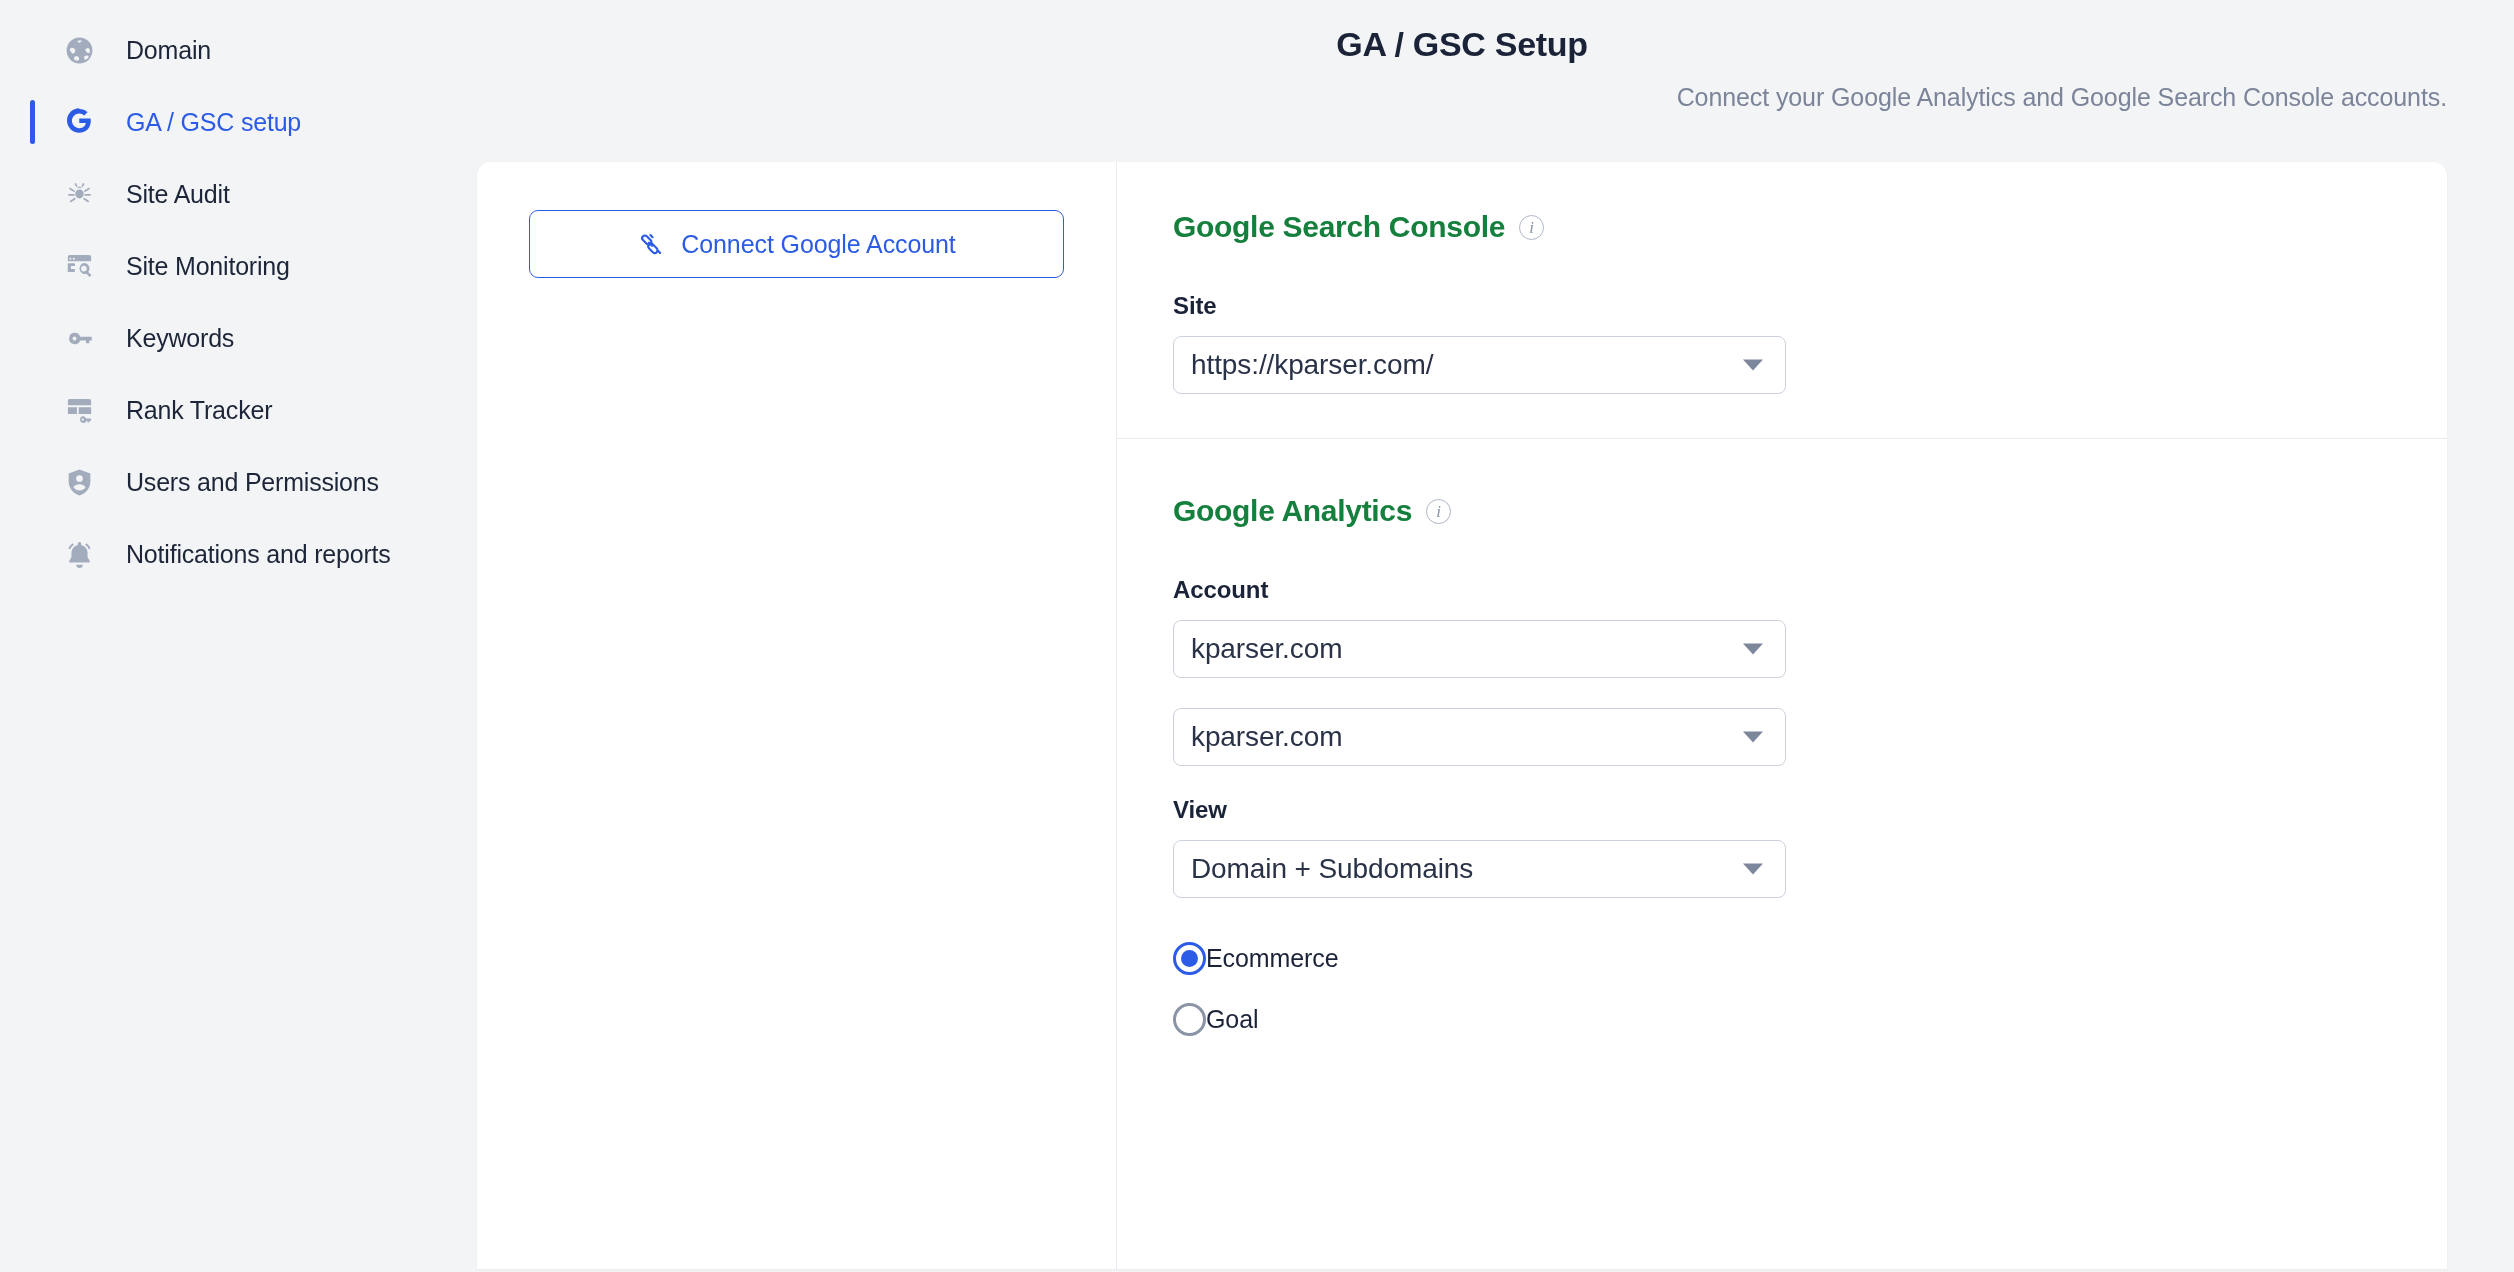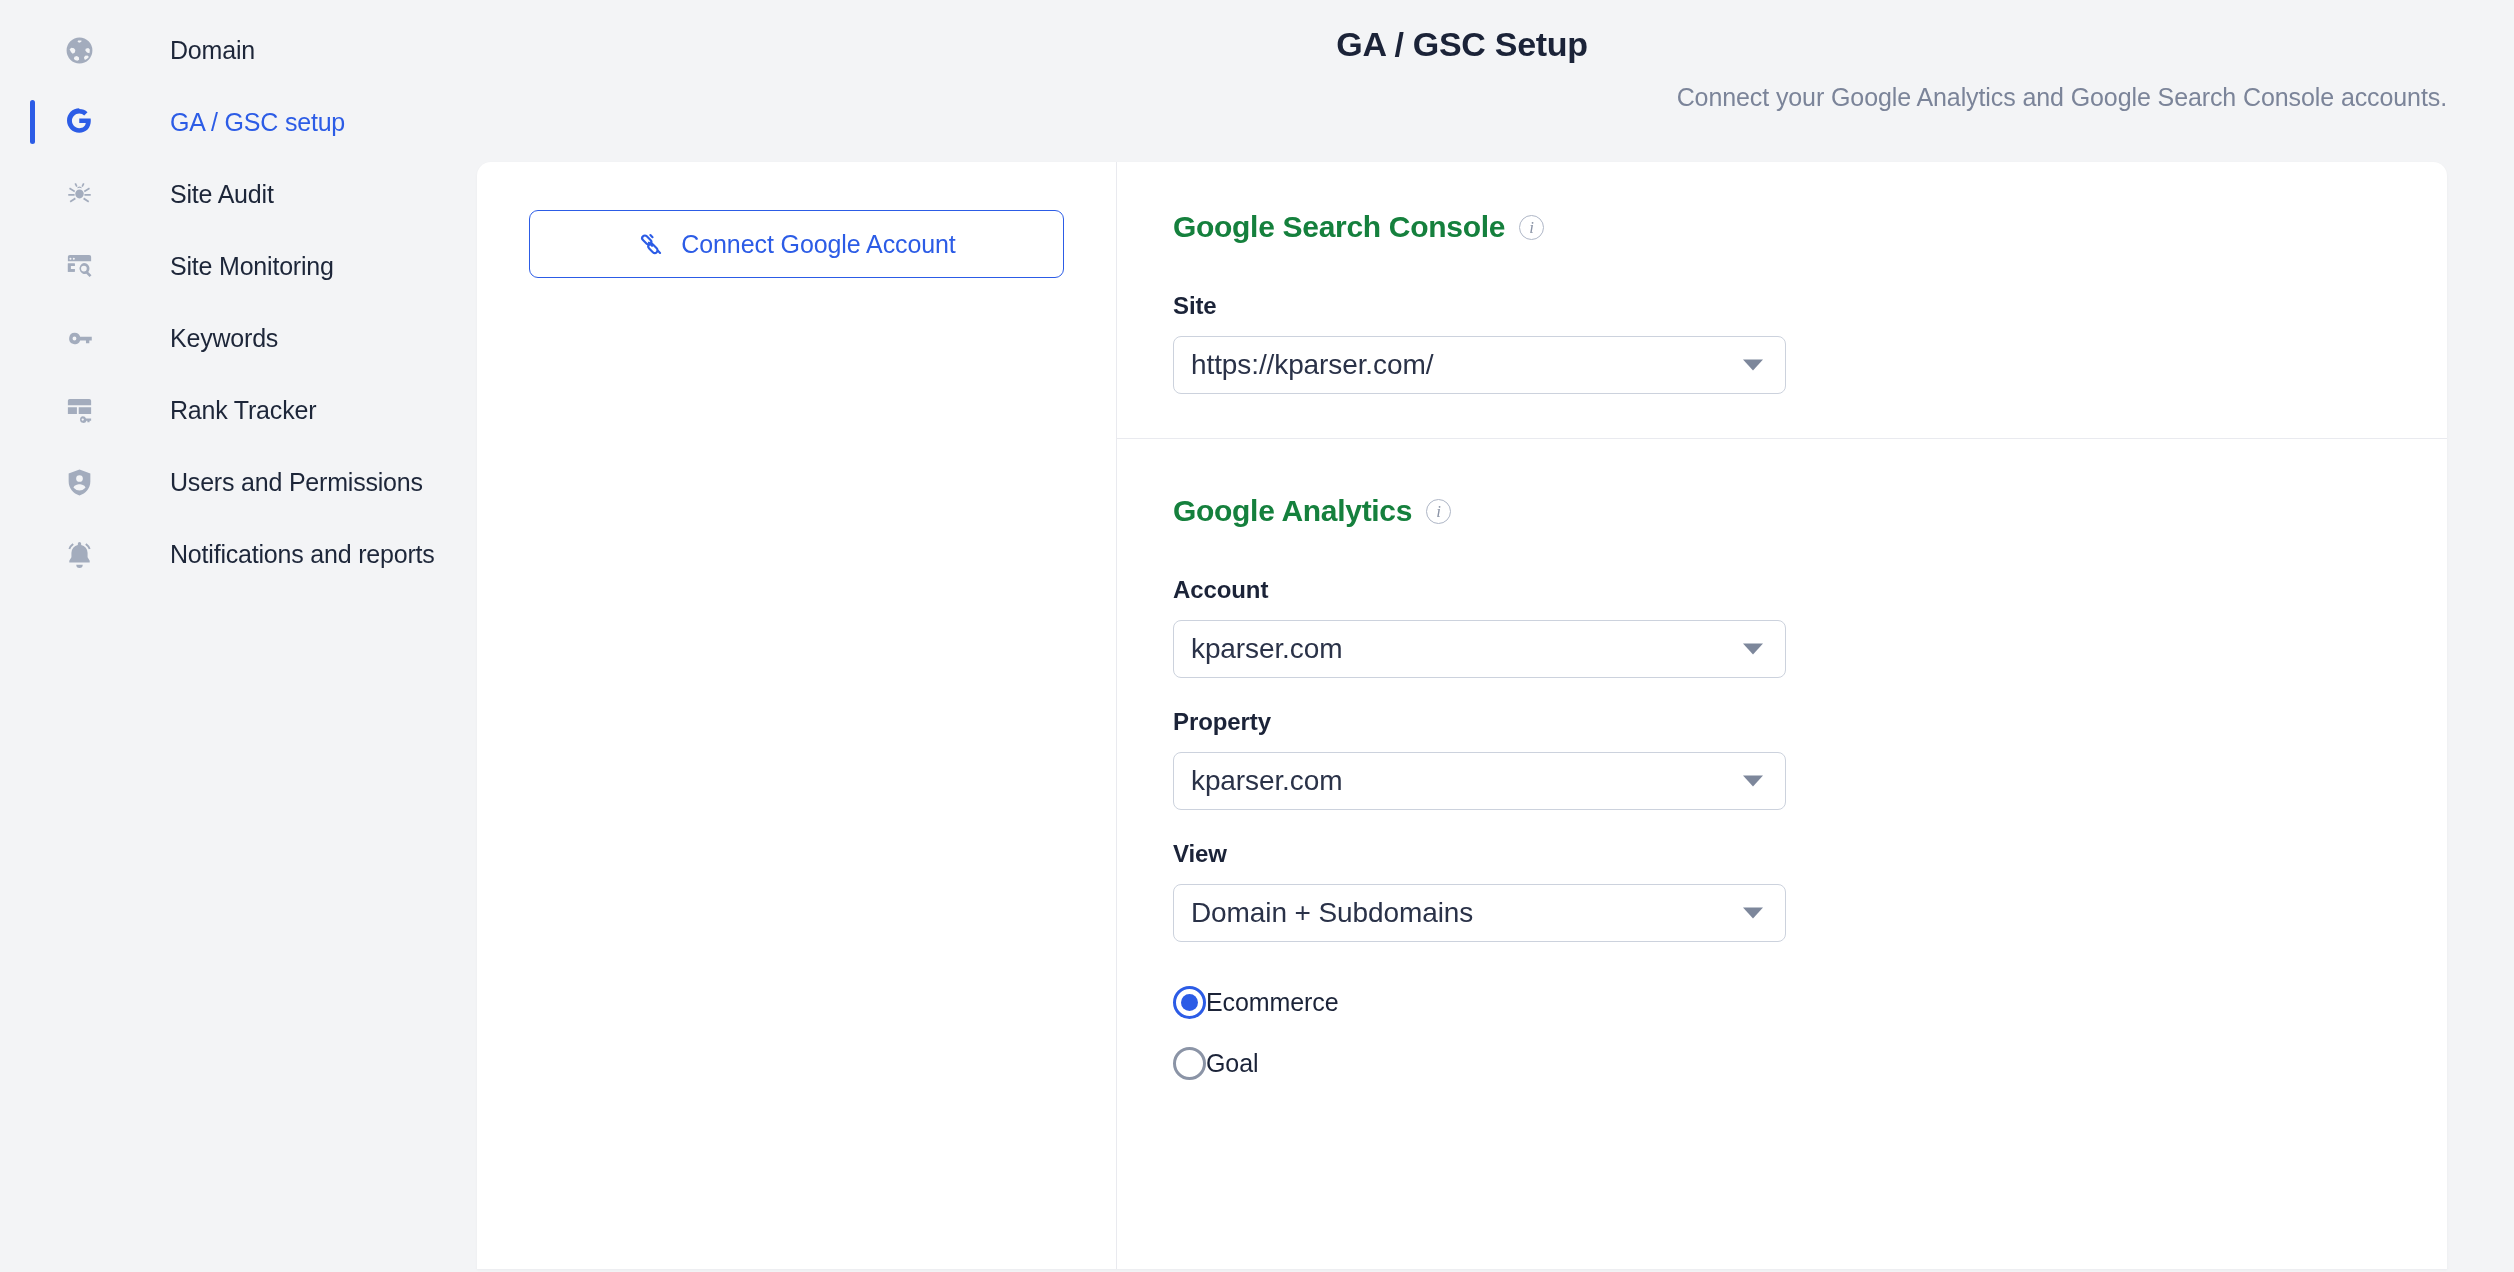--- a/index.html
+++ b/index.html
@@ -28,21 +28,20 @@
     padding-top: 14px;
     flex: 0 0 477px;
   }
   .nav-item {
     position: relative;
     height: 72px;
     display: flex;
     align-items: center;
     padding-left: 62px;
     cursor: pointer;
-    gap: 44px;
   }
   .nav-item .active-bar {
     position: absolute;
     left: 30px;
     top: 50%;
     transform: translateY(-50%);
     width: 5px;
     height: 44px;
     border-radius: 3px;
     background: #2c5ce6;
@@ -383,21 +382,20 @@
 
           <div class="field">
             <div class="field-label">Account</div>
             <div class="select">
               <span class="select-value">kparser.com</span>
               <span class="caret"></span>
             </div>
           </div>
 
           <div class="field">
-            <div class="field-label">Property</div>
             <div class="select">
               <span class="select-value">kparser.com</span>
               <span class="caret"></span>
             </div>
           </div>
 
           <div class="field">
             <div class="field-label">View</div>
             <div class="select">
               <span class="select-value">Domain + Subdomains</span>

